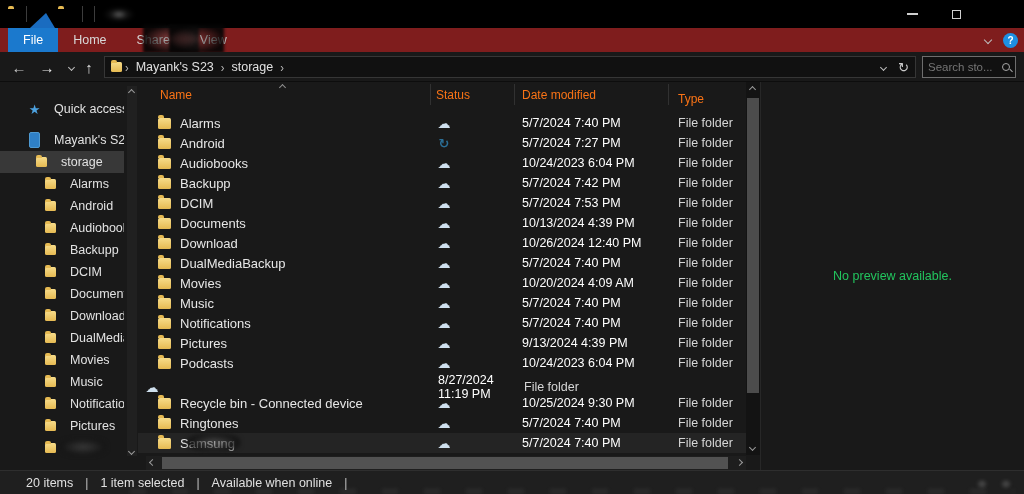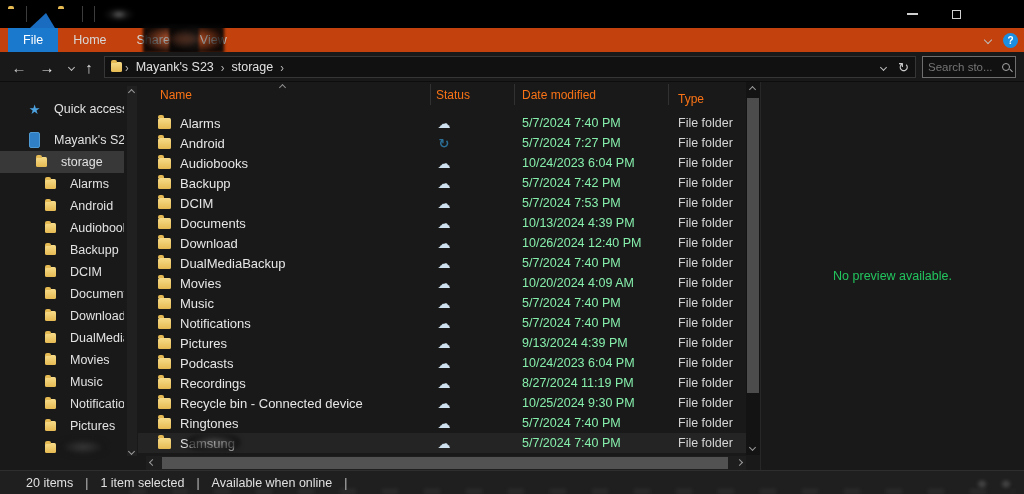--- a/index.html
+++ b/index.html
@@ -13,21 +13,21 @@
   .tb-sep { position:absolute; top:6px; width:1px; height:16px; background:#3c3c3c; }
   .tb-smudge { position:absolute; left:98px; top:5px; width:42px; height:19px; border-radius:50%;
                background:radial-gradient(closest-side, rgba(215,215,215,.55), rgba(120,120,120,.18), transparent 75%); filter:blur(2px); }
   .tb-triangle { position:absolute; left:30px; top:13px; width:0; height:0;
                  border-left:16px solid transparent; border-right:9px solid transparent; border-bottom:15px solid #1a6cc0; filter:blur(.7px); }
   .win-btn { position:absolute; top:0; width:44px; height:28px; display:flex; align-items:center; justify-content:center; }
   .glyph-min { width:11px; height:1.5px; background:#cfcfcf; }
   .glyph-max { width:9px; height:9px; border:1.2px solid #cfcfcf; }
 
   
-  .tabrow { position:absolute; top:28px; left:0; right:0; height:24px; background:#c2410c; display:flex; align-items:stretch; padding-left:8px; }
+  .tabrow { position:absolute; top:28px; left:0; right:0; height:24px; background:#7f1d1d; display:flex; align-items:stretch; padding-left:8px; }
   .tab { position:relative; display:flex; align-items:center; padding:0 15px; font-size:12.5px; color:#d8d8d8; }
   .tab.active { background:#1b79cd; color:#fff; }
   .tab.sm-right::after { content:''; position:absolute; top:-3px; bottom:-1px; left:34%; right:-14px;
                          background:radial-gradient(closest-side, rgba(185,185,185,.22), rgba(5,5,5,.93)); filter:blur(1.5px); }
   .tab.sm-left::after { content:''; position:absolute; top:-3px; bottom:-1px; left:-16px; right:32%;
                         background:radial-gradient(closest-side, rgba(150,150,150,.15), rgba(5,5,5,.93)); filter:blur(1.5px); }
   .tabrow-right { position:absolute; right:6px; top:28px; height:24px; display:flex; align-items:center; gap:12px; }
   .help-circle { width:15px; height:15px; border-radius:50%; background:#1d8fe3; color:#fff; font-size:10px; font-weight:bold;
                  display:flex; align-items:center; justify-content:center; }
 
@@ -86,21 +86,21 @@
   .colheader .hc.date-h { padding-left:8px; }
   .colheader .hc.type-h { padding-left:10px;margin-top:8px; }
   .hdr-div { position:absolute; top:2px; width:1px; height:21px; background:#313131; }
   .sort-caret { position:absolute; top:3px; left:142px; border-color:#8f8f8f; }
 
   .rows { position:absolute; top:31px; left:0; right:14px; }
   .row { position:relative; display:grid; grid-template-columns:292px 84px 154px 1fr; height:20px; align-items:center; font-size:13px; }
   .row .name-c { display:flex; align-items:center; padding-left:20px; gap:9px; position:relative; height:100%; }
   .row .nm { white-space:nowrap; overflow:hidden; color:#e6e6e6; }
   .row .status-c { padding-left:6px; }
-  .row .date-c { padding-left:8px; color:#86efac; font-size:12.5px; }
+  .row .date-c { padding-left:8px; color:#ffffff; font-size:12.5px; }
   .row .type-c { padding-left:10px; color:#d6d6d6; font-size:12.5px; }
   .sticon { display:inline-block; width:16px; text-align:center; }
   .sticon.st-cloud::before { content:'☁'; color:#cfe0ee; font-size:13px; }
   .sticon.st-sync::before { content:'↻'; color:#2b6e96; font-size:13px; font-weight:bold; }
   .row.blurred { background:#242424; }
   .row.blurred .row-smudge { position:absolute; left:50px; top:1px; width:52px; height:17px; border-radius:40%;
         background:radial-gradient(closest-side, rgba(150,150,150,.30), rgba(15,15,15,.9)); filter:blur(2px); }
 
   .vscroll { position:absolute; top:0; right:0; bottom:15px; width:14px; background:#131313; }
   .vscroll .thumb { position:absolute; left:1px; right:1px; top:16px; height:295px; background:#4c4c4c; }
@@ -522,25 +522,20 @@
             <span class="row-smudge"></span>
           </div>
           <div class="status-c">
             <span class="sticon st-cloud"></span>
           </div>
           <div class="date-c">10/24/2023 6:04 PM</div>
           <div class="type-c">File folder</div>
         </div>
 
         <div class="row">
-          <div class="name-c">
-            <span class="folder"></span>
-            <span class="nm">Recordings</span>
-            <span class="row-smudge"></span>
-          </div>
           <div class="status-c">
             <span class="sticon st-cloud"></span>
           </div>
           <div class="date-c">8/27/2024 11:19 PM</div>
           <div class="type-c">File folder</div>
         </div>
 
         <div class="row">
           <div class="name-c">
             <span class="folder"></span>

